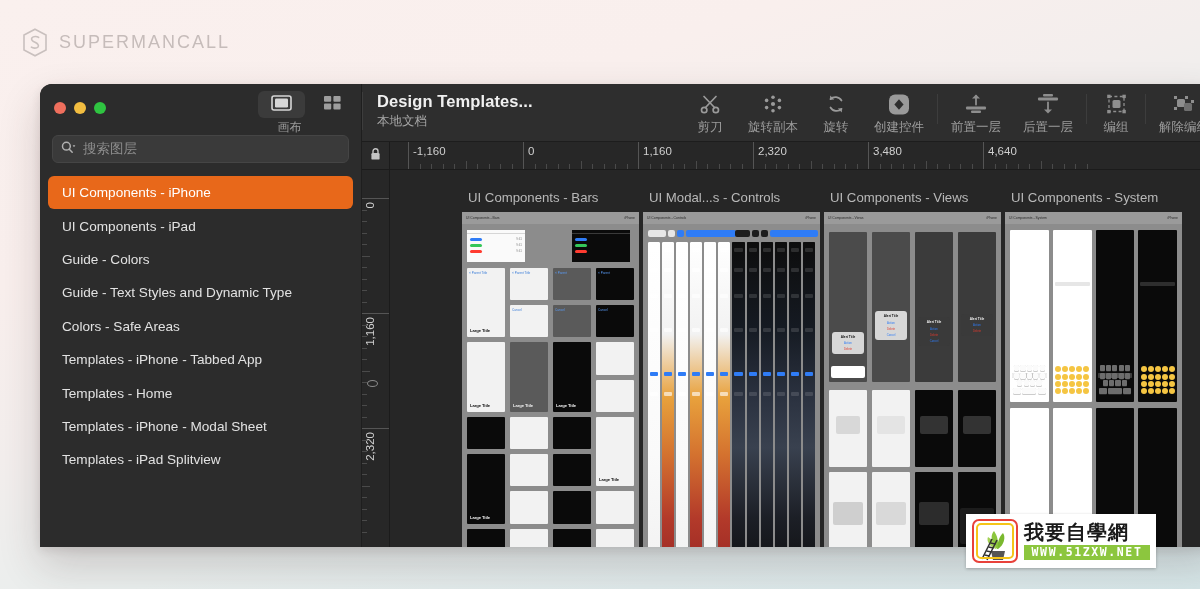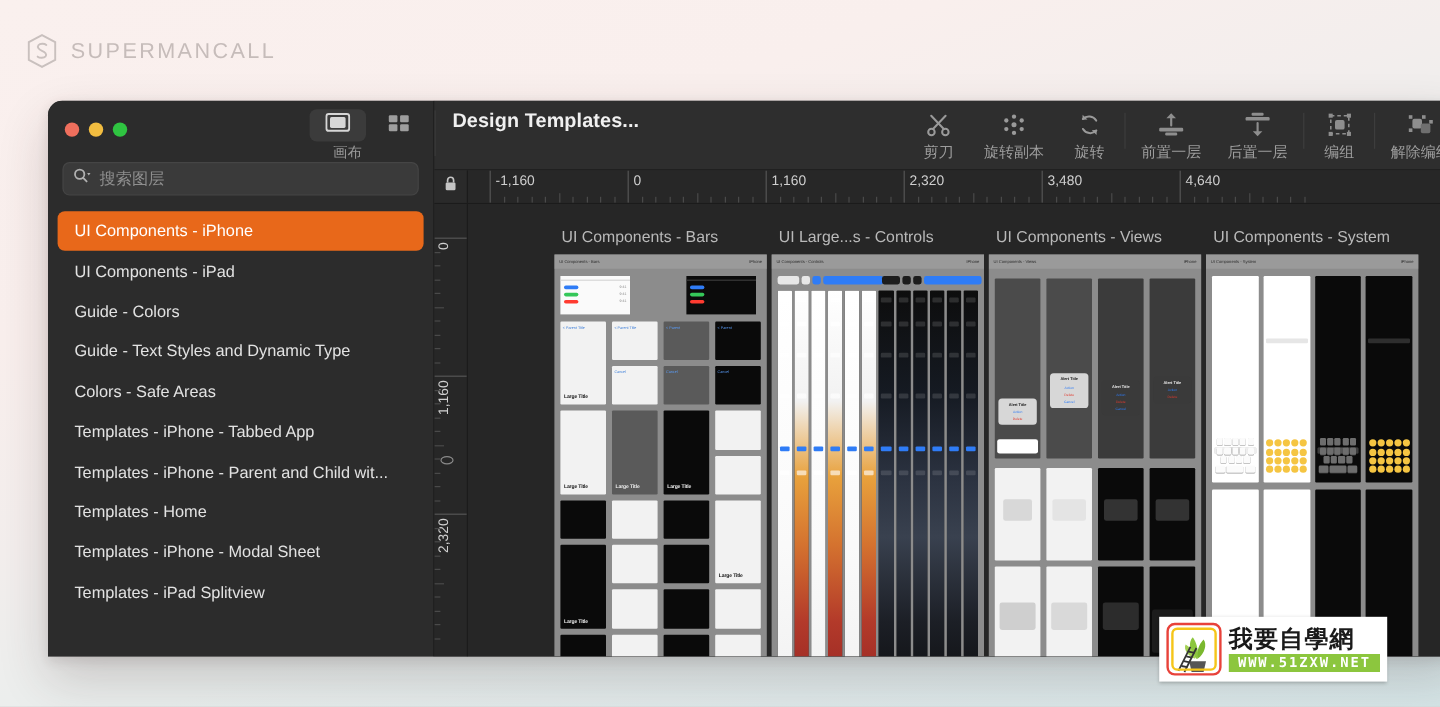--- a/index.html
+++ b/index.html
@@ -327,42 +327,40 @@
       <div class="page-item">
           <span>Guide - Text Styles and Dynamic Type</span>
         </div>
       <div class="page-item">
           <span>Colors - Safe Areas</span>
         </div>
       <div class="page-item">
           <span>Templates - iPhone - Tabbed App</span>
         </div>
       <div class="page-item">
-          <span>Templates - iPhone - Parent and Child wit...</span>
-        </div>
-      <div class="page-item">
           <span>Templates - Home</span>
         </div>
       <div class="page-item">
           <span>Templates - iPhone - Modal Sheet</span>
         </div>
       <div class="page-item">
           <span>Templates - iPad Splitview</span>
         </div>
     </div>
   </div>
 
   <div class="canvas-side">
 
     <div class="toolbar">
 
       <div class="tb-sep"></div>
 
       <div class="tb-doc">
         <div class="tb-doc-title">Design Templates...</div>
+        <div class="tb-doc-sub">本地文档</div>
       </div>
 
       <div class="tb-items">
 
         <div class="tb-item">
           <span class="tb-icon">
             <svg width="22" height="22" viewBox="0 0 22 22">
               <line x1="5" y1="3.5" x2="15.5" y2="14.5" stroke="#9a9a9a" stroke-width="1.7" stroke-linecap="round"></line>
               <line x1="17" y1="3.5" x2="6.5" y2="14.5" stroke="#9a9a9a" stroke-width="1.7" stroke-linecap="round"></line>
               <circle cx="5.2" cy="17" r="2.7" fill="none" stroke="#9a9a9a" stroke-width="1.7"></circle>
@@ -392,20 +390,29 @@
             <svg width="22" height="22" viewBox="0 0 22 22">
               <path d="M16.5 7.5 A7 7 0 0 0 5.4 6.2" fill="none" stroke="#9a9a9a" stroke-width="1.7" stroke-linecap="round"></path>
               <path d="M5.5 14.5 A7 7 0 0 0 16.6 15.8" fill="none" stroke="#9a9a9a" stroke-width="1.7" stroke-linecap="round"></path>
               <path d="M5.2 2.6 L5.0 6.8 L9.2 6.5 Z" fill="#9a9a9a"></path>
               <path d="M16.8 19.4 L17.0 15.2 L12.8 15.5 Z" fill="#9a9a9a"></path>
             </svg>
           </span>
           <span class="tb-label">旋转</span>
         </div>
 
+        <div class="tb-item">
+          <span class="tb-icon">
+            <svg width="24" height="23" viewBox="0 0 24 23">
+              <rect x="2" y="1.5" width="20" height="20" rx="6" fill="#9a9a9a"></rect>
+              <path d="M12 6.2 L16.6 11.5 L12 16.8 L7.4 11.5 Z" fill="#2e2e2e"></path>
+            </svg>
+          </span>
+          <span class="tb-label">创建控件</span>
+        </div>
 
         <div class="tb-divider"></div>
 
         <div class="tb-item">
           <span class="tb-icon">
             <svg width="24" height="22" viewBox="0 0 24 22">
               <rect x="2" y="13.5" width="20" height="3" rx="1" fill="#8e8e8e"></rect>
               <rect x="7" y="17.5" width="10" height="2.4" rx="1" fill="#8e8e8e"></rect>
               <line x1="12" y1="11.5" x2="12" y2="3" stroke="#8e8e8e" stroke-width="1.8" stroke-linecap="round"></line>
               <path d="M12 1.4 L16 5.6 L8 5.6 Z" fill="#8e8e8e"></path>
@@ -660,21 +667,21 @@
               <div class="cell light"></div>
               <div class="cell dark"></div>
               <div class="cell light"></div>
 
             </div>
 
           </div>
         </div>
 
         <div class="board" style="left:253px; top:42px; width:177px; height:420px;">
-          <div class="board-label">UI Large...s - Controls</div>
+          <div class="board-label">UI Modal...s - Controls</div>
           <div class="board-body">
             <div class="board-head">
               <span class="bh-t">UI Components - Controls</span>
               <span class="bh-t">iPhone</span>
             </div>
 
             <div style="position:absolute;left:5px;top:18px;display:flex;gap:2px;align-items:center;">
               <div style="width:18px;height:7px;background:#e7e7e7;border-radius:2px;"></div>
               <div style="width:7px;height:7px;background:#e7e7e7;border-radius:2px;"></div>
               <div style="width:7px;height:7px;background:#2f7cf6;border-radius:2px;"></div>

